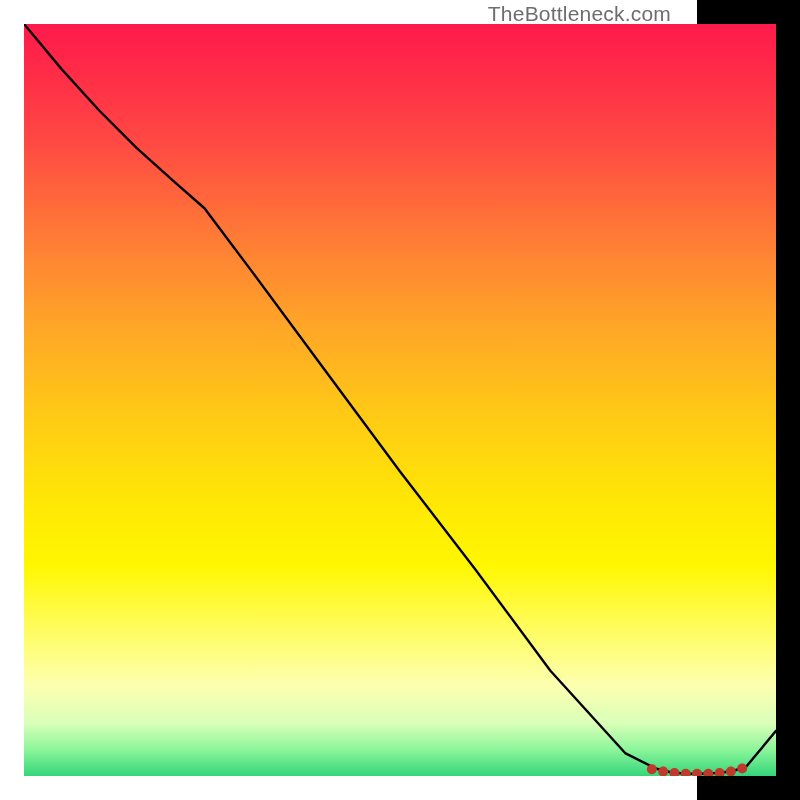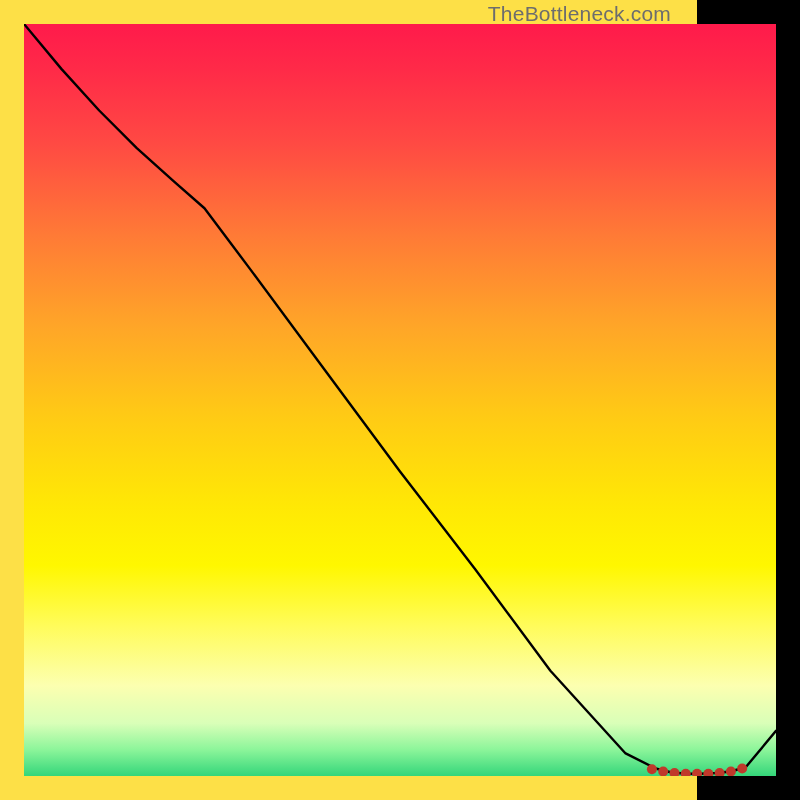--- a/index.html
+++ b/index.html
@@ -7,21 +7,21 @@
     padding: 0;
     width: 800px;
     height: 800px;
     background: #000;
     overflow: hidden;
   }
   .stage {
     position: relative;
     width: 697px;
     height: 800px;
-    background: #fde047;
+    background: #ffffff;
   }
   .plot-area {
     position: absolute;
     left: 24px;
     top: 24px;
     width: 752px;
     height: 752px;
     overflow: hidden;
   }
   .gradient-bg {

